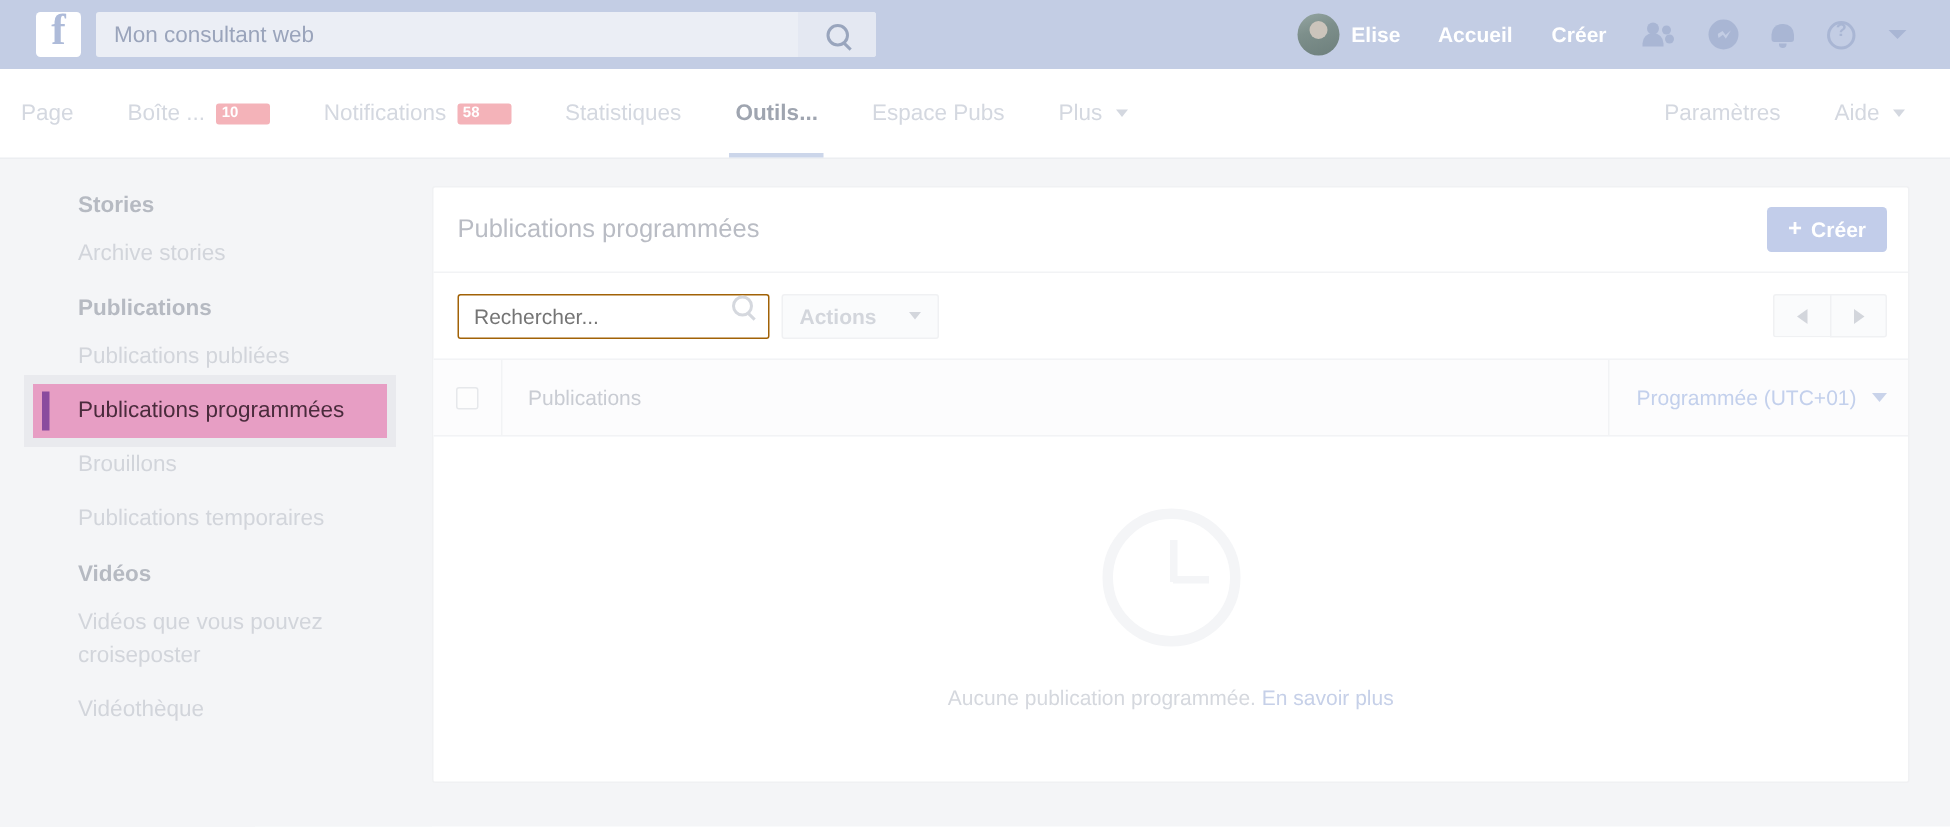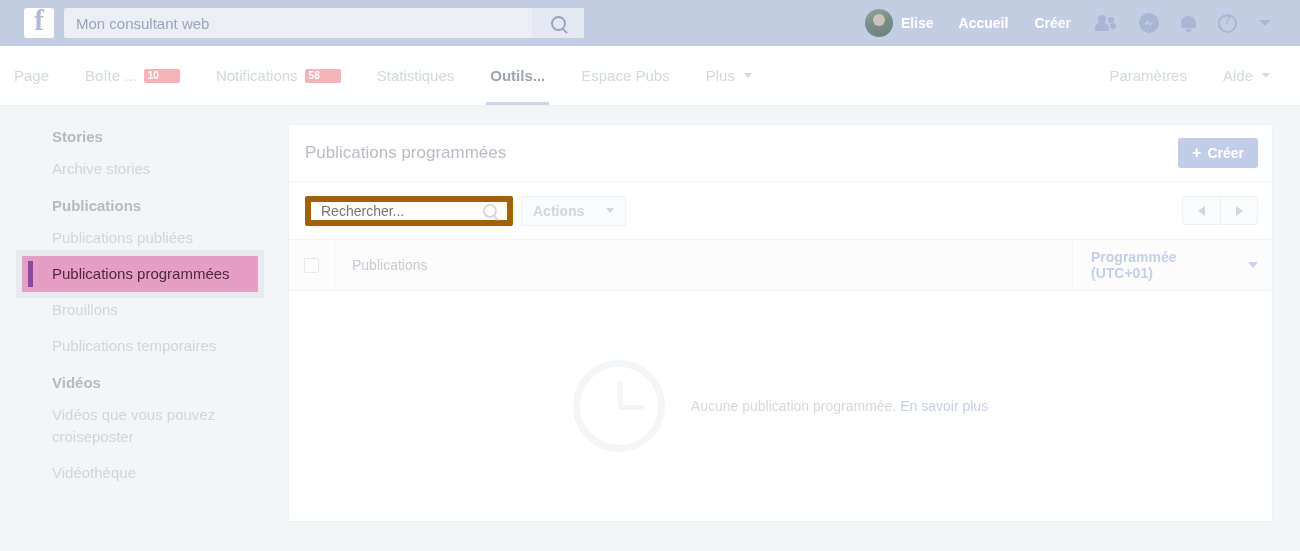--- a/index.html
+++ b/index.html
@@ -190,22 +190,22 @@
   }
   .plus-ic { font-size:16px; font-weight:bold; line-height:1; }
 
   .toolbar {
     height: 57px;
     display: flex; align-items: center;
     padding: 0 14px 0 16px;
   }
   .rech-wrap {
     width: 208px; height: 30px;
-    border: 6px solid #a16207; border-radius: 2px;
-    display: flex; align-items: center; position: relative;
+    border: 1px solid #a16207; border-radius: 2px;
+    display: flex; align-items: flex-start; position: relative;
     background:#ffffff;
   }
   .rech-input {
     border:0; outline:none; background:transparent;
     font-family: "Liberation Sans", sans-serif;
     font-size:14px; color:#d3d6dc;
     padding-left:10px; width:165px; height:28px;
   }
   .rech-mag { position:absolute; right:10px; width:14px; height:14px; border:2px solid #d5d8de; border-radius:50%; }
   .rech-mag::after { content:""; position:absolute; width:2px; height:6px; background:#d5d8de; right:-2px; bottom:-5px; transform: rotate(-45deg); }
@@ -245,27 +245,27 @@
   }
   .chk {
     width:15px; height:15px; border:1px solid #e6e8eb; border-radius:2px; background:#fdfdfd;
     cursor:pointer;
   }
   .th-pub { flex:1; display:flex; align-items:center; padding-left:17px; font-size:14px; color:#c9ccd3; }
   .th-sched {
     width: 200px; display:flex; align-items:center; gap:10px;
     padding: 0 14px 0 18px;
     border-left: 1px solid #f2f3f5;
-    font-size: 14px; color: #c3d0ec; cursor: pointer; font-weight: bold;
+    font-size: 14px; color: #c3d0ec; cursor: pointer;
   }
   .sched-caret { margin-left:auto; width:0;height:0;border-left:5px solid transparent;border-right:5px solid transparent;border-top:6px solid #c9d3ea; }
 
   .empty {
     height: 230px;
-    display:flex; flex-direction:row; align-items:center; justify-content:center;
+    display:flex; flex-direction:column; align-items:center; justify-content:center;
     gap: 26px;
   }
   .clock {
     width: 92px; height: 92px; border-radius: 50%;
     border: 7px solid #f4f5f7;
     position: relative;
   }
   .clock::before {
     content:""; position:absolute; left:38px; top:14px;
     width:5px; height:28px; background:#f4f5f7;

